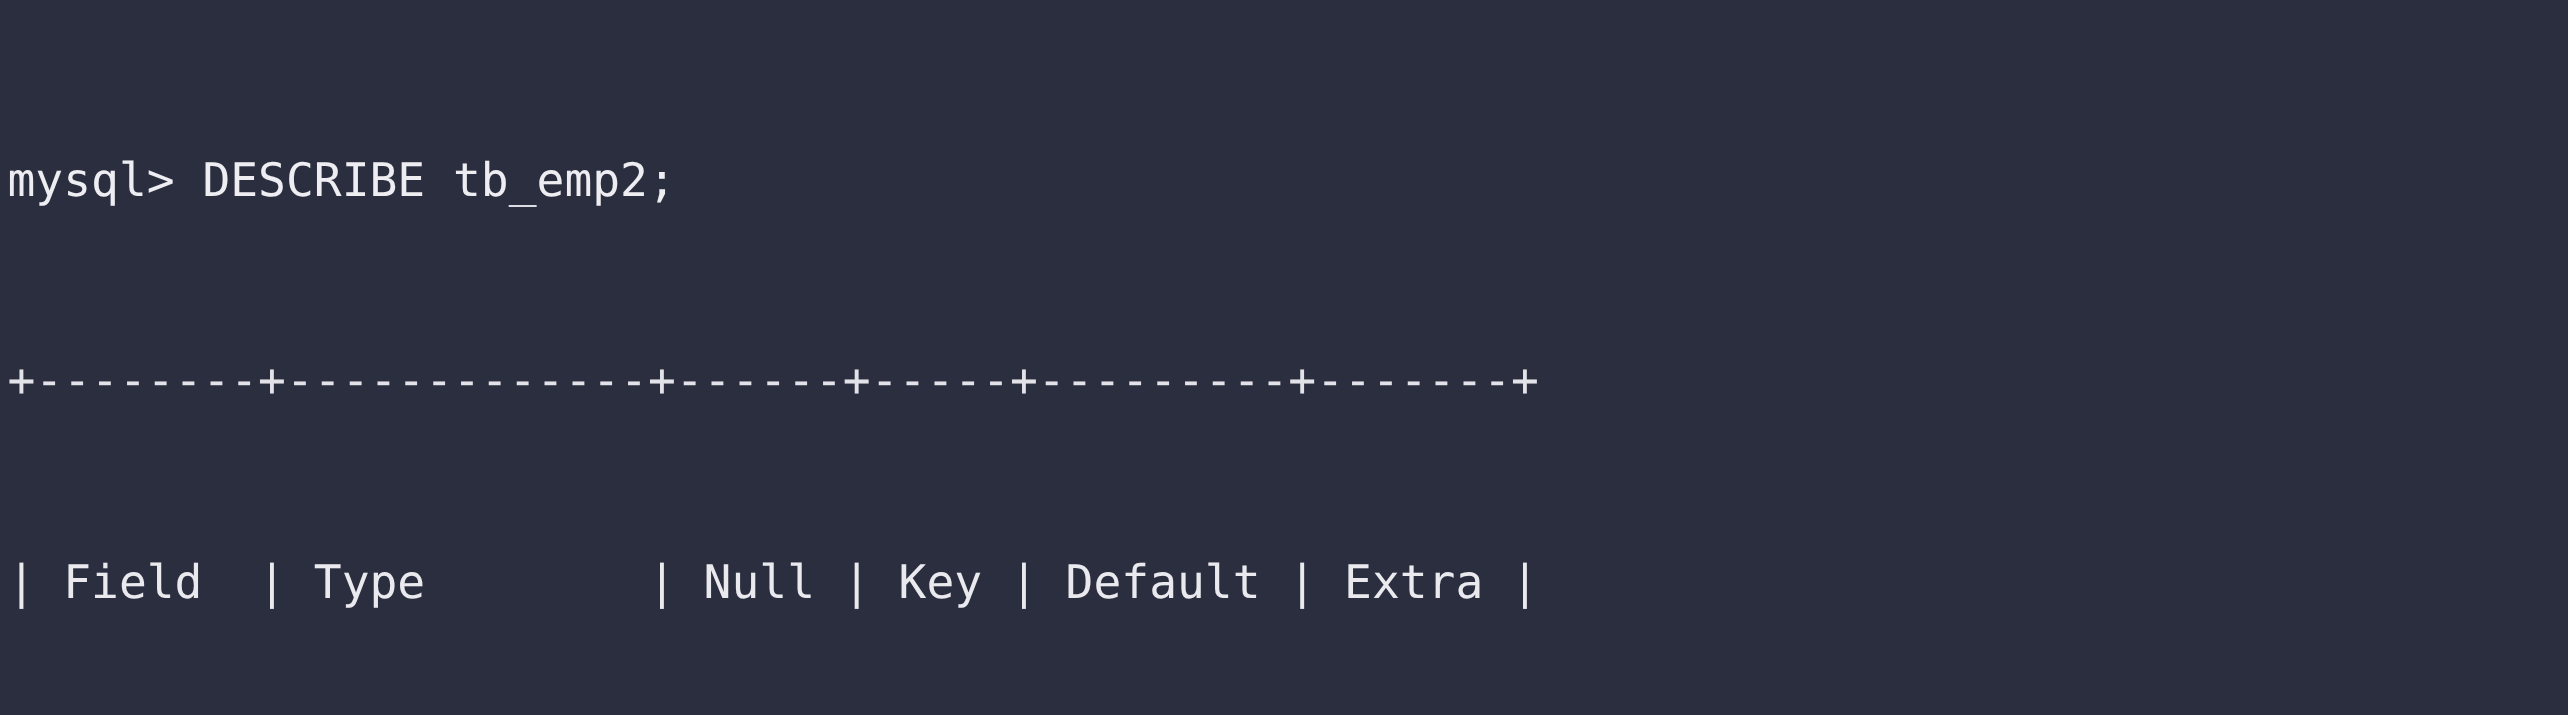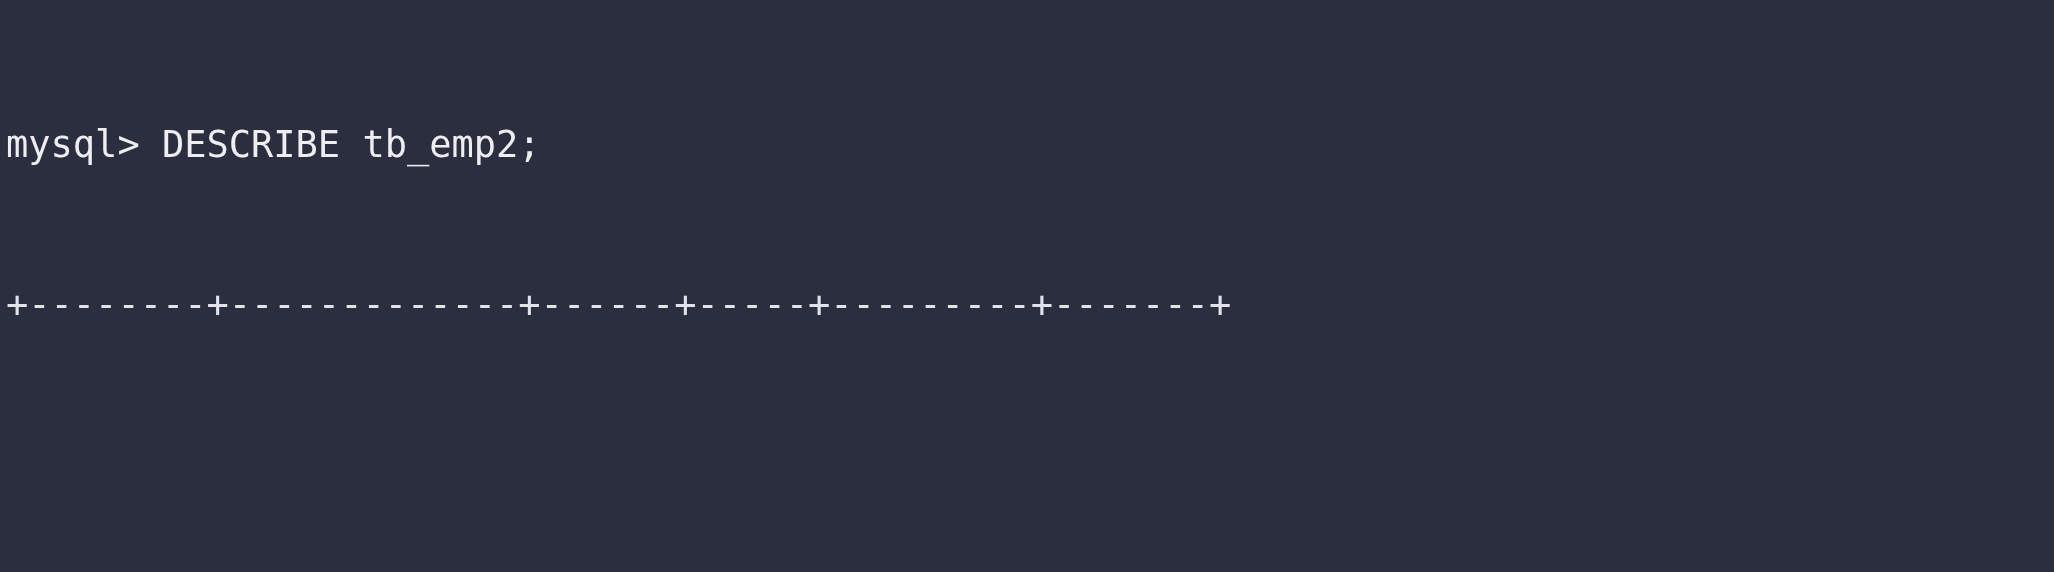--- a/index.html
+++ b/index.html
@@ -40,20 +40,21 @@
 </style>
 </head>
 <body style="background: rgb(42, 46, 63);">
 
 <div id="terminal" style="background: rgb(42, 46, 63); color: rgb(233, 233, 238);">
 
   <div class="line prompt-line">mysql&gt; DESCRIBE tb_emp2;</div>
 
   <div class="line rule">+--------+-------------+------+-----+---------+-------+</div>
 
+  <div class="line">| Field  | Type        | Null | Key | Default | Extra |</div>
 
   
 
   
 
   
 
   
 
   

